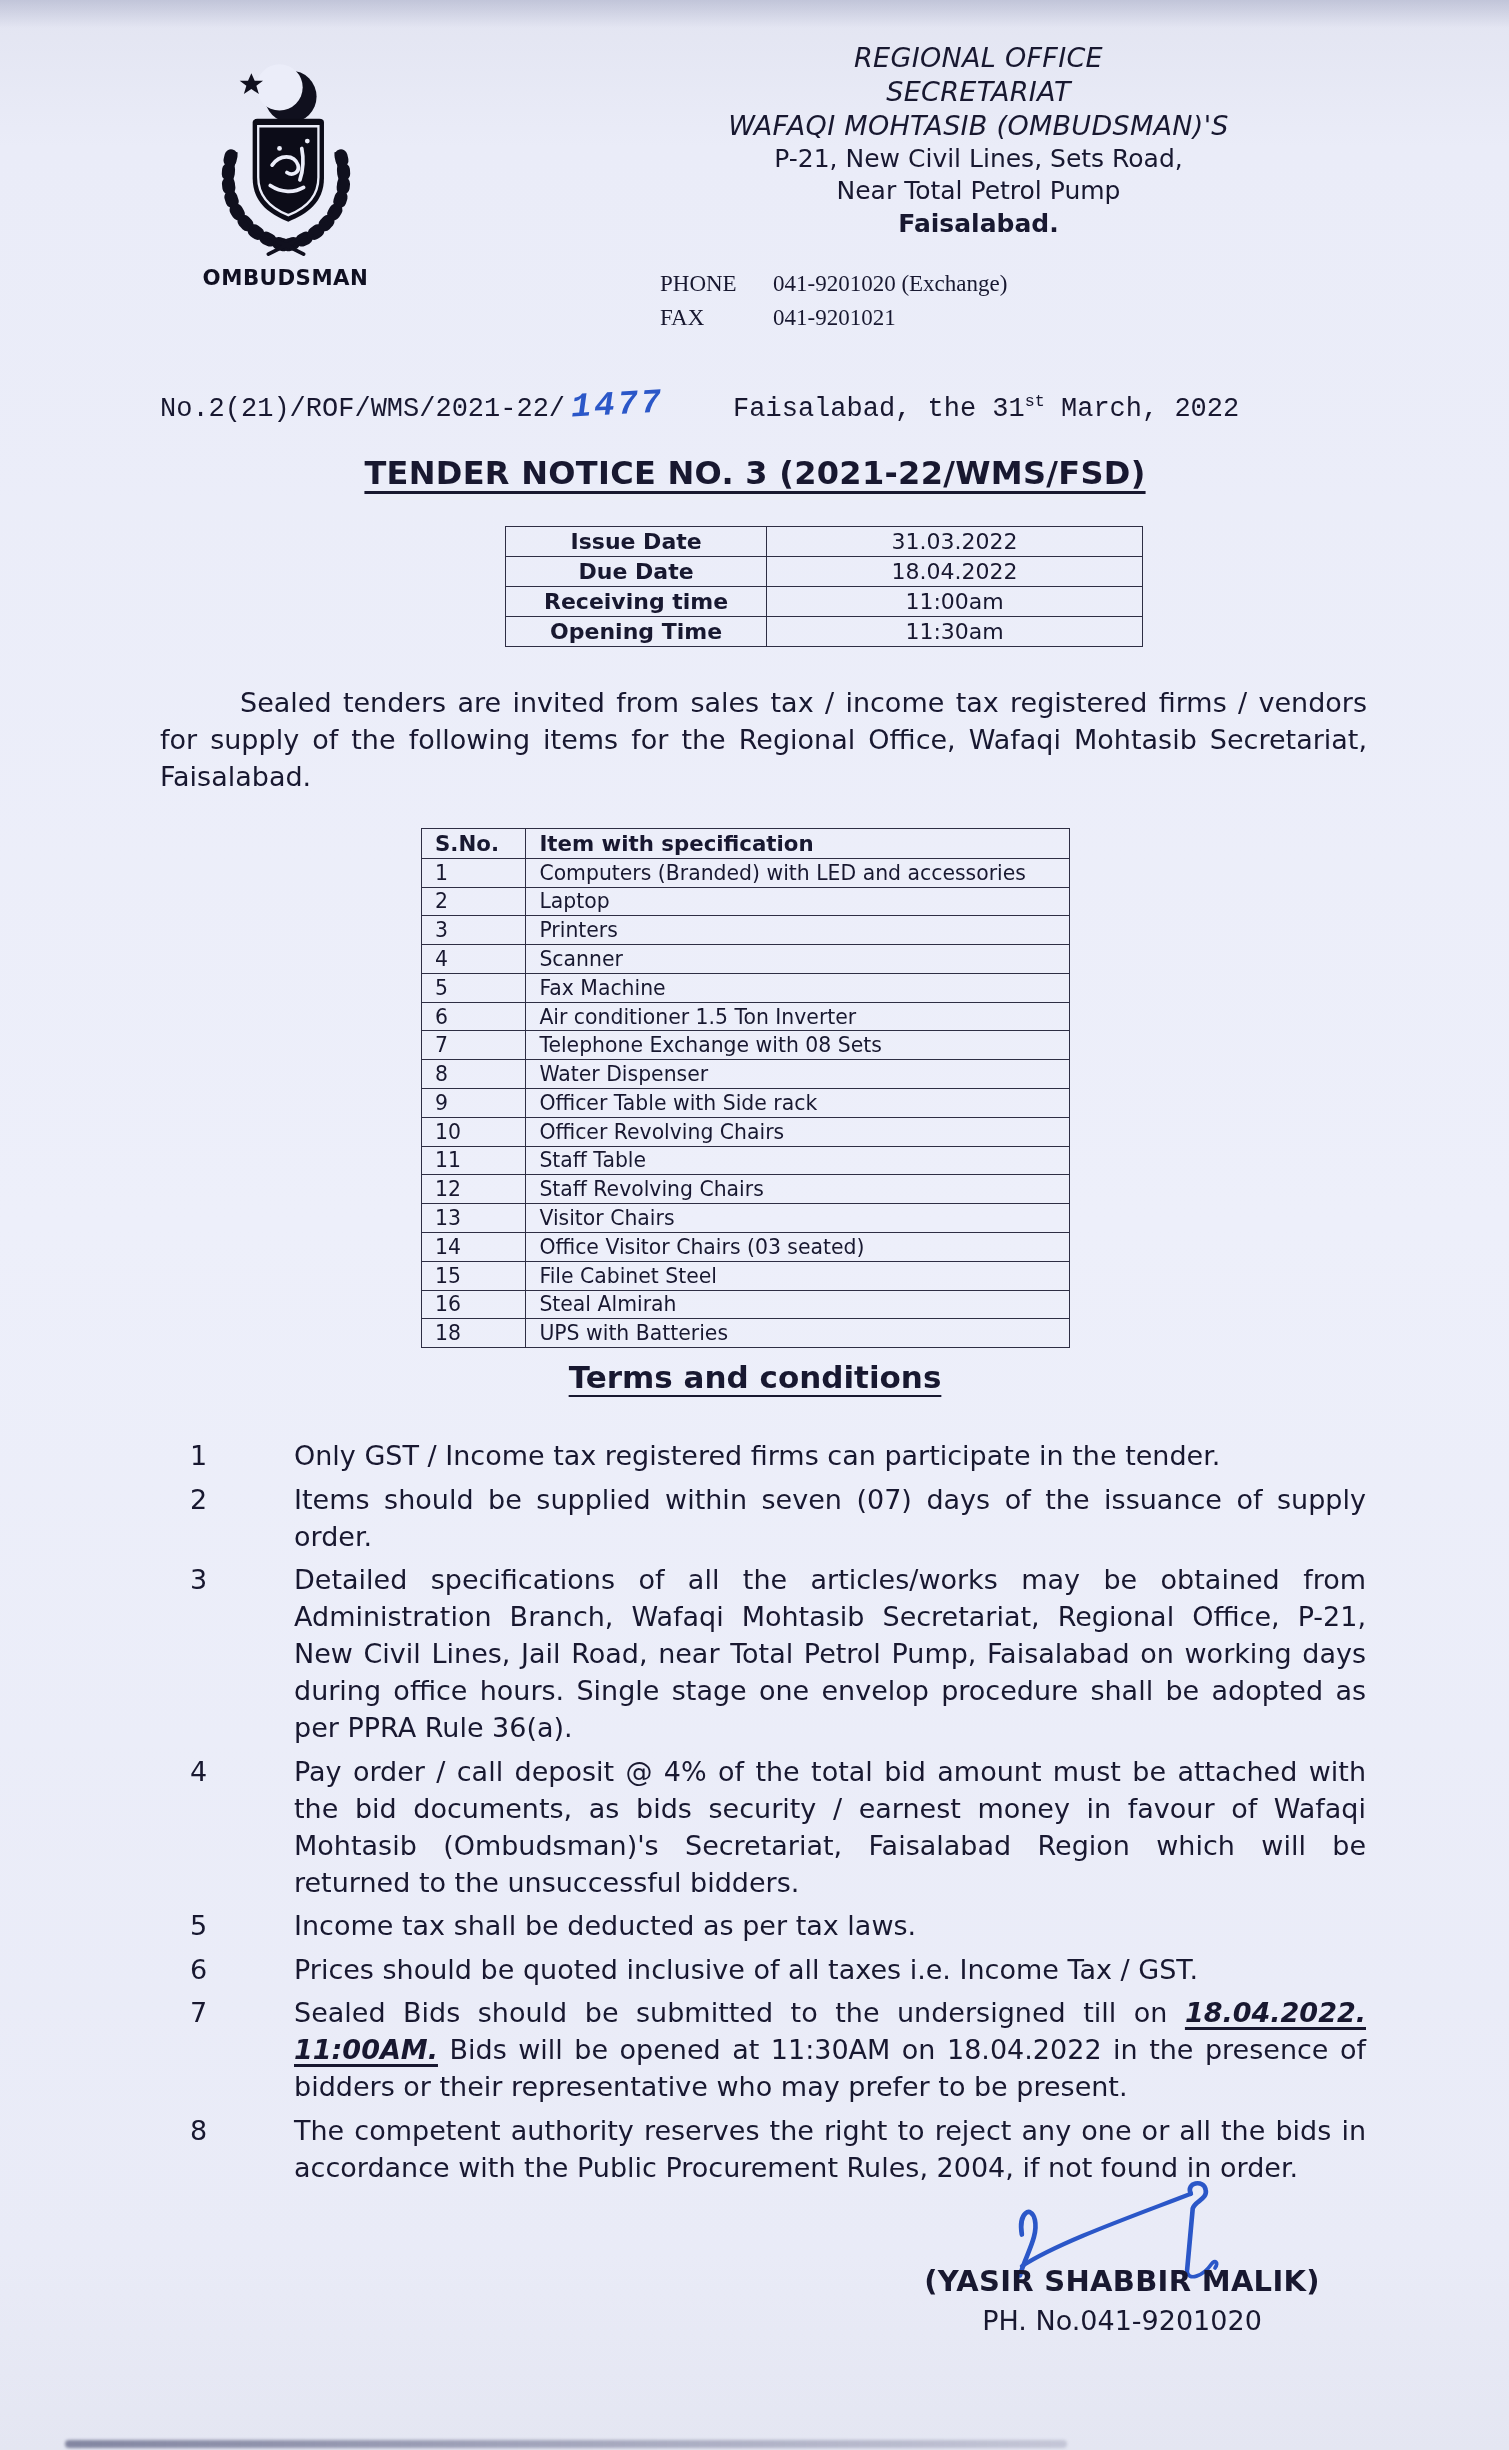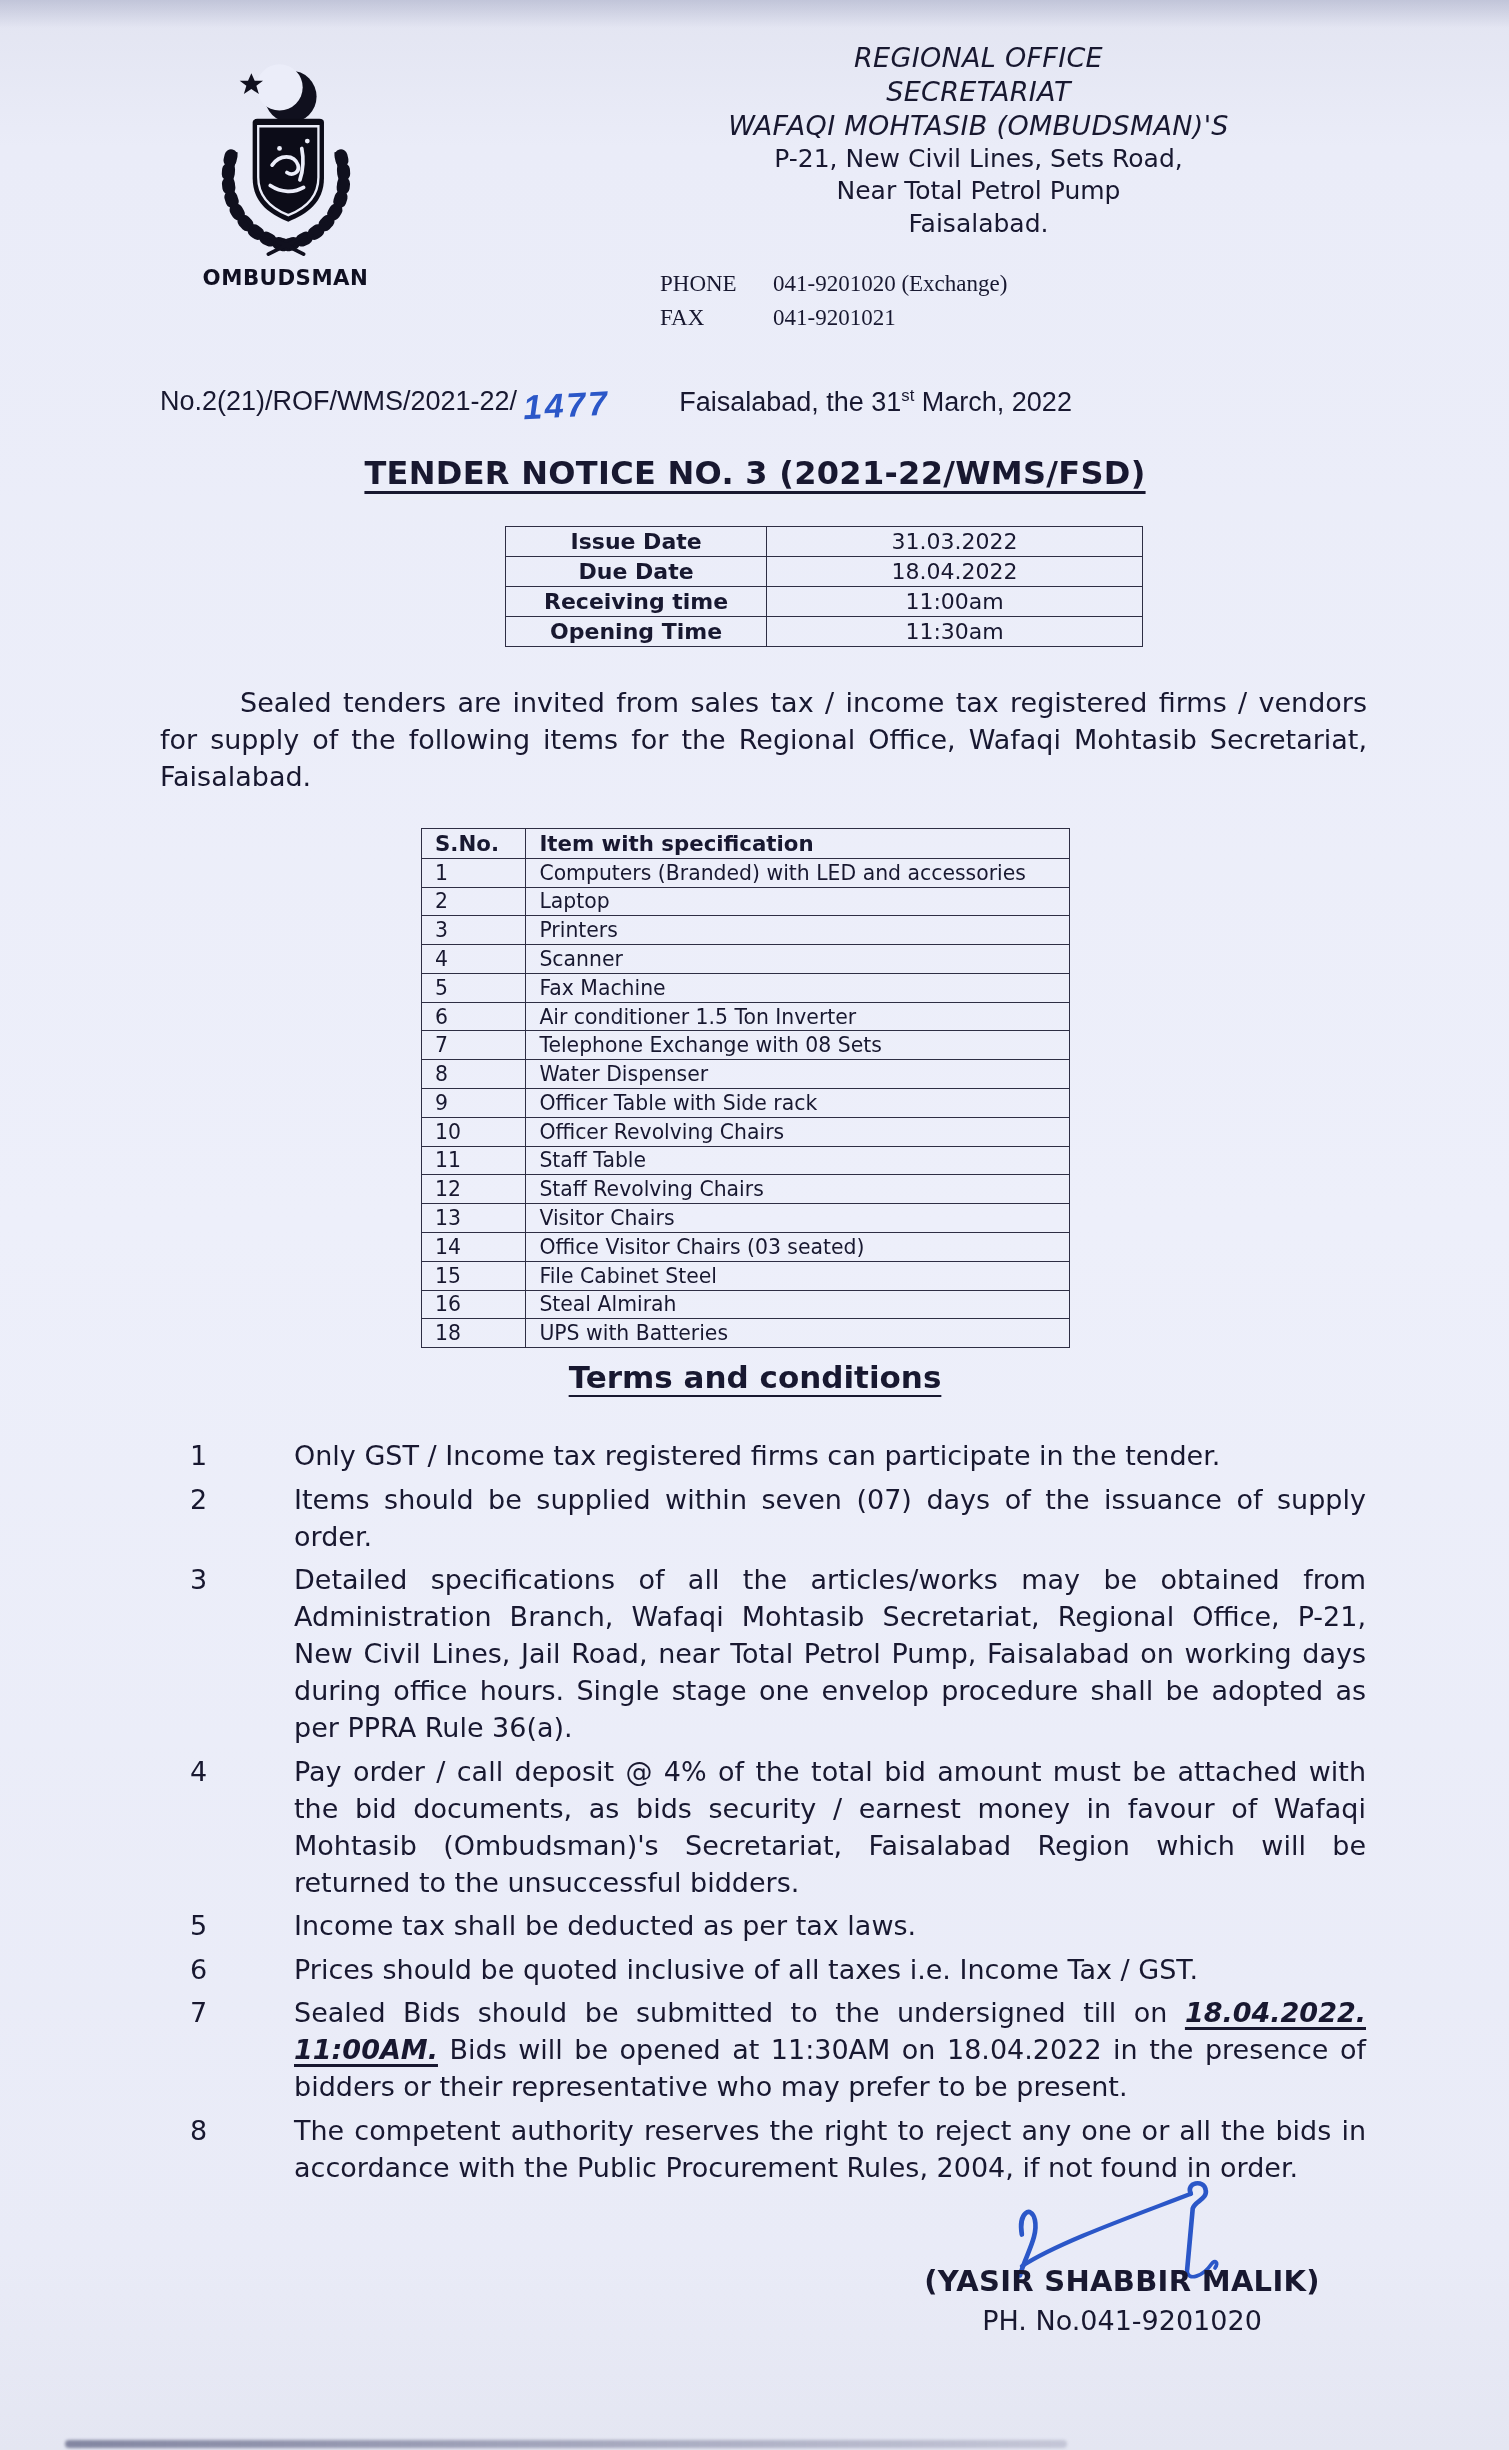--- a/index.html
+++ b/index.html
@@ -12,27 +12,27 @@
     background:linear-gradient(180deg,rgba(140,146,178,.38),rgba(140,146,178,0));pointer-events:none;}
   .scan-bottom{position:absolute;bottom:1.9px;left:65px;width:1002px;height:8.3px;border-radius:4.6px;
     background:linear-gradient(90deg,rgba(50,55,95,.55),rgba(50,55,95,.18));filter:blur(1.4px);}
   
   .logo-wrap{position:absolute;left:198px;top:63px;width:176px;height:195px;}
   .logo-caption{position:absolute;left:174px;top:265px;width:223px;text-align:center;
     font-weight:bold;font-size:21.3px;letter-spacing:0.5px;color:#101022;}
   .letterhead{position:absolute;left:575px;top:41px;width:807px;text-align:center;}
   .lh-it{font-style:italic;font-size:27px;line-height:34px;letter-spacing:0.3px;}
   .lh-ad{font-size:25px;line-height:32px;}
-  .lh-city{font-size:25px;line-height:33px;font-weight:normal;}
+  .lh-city{font-size:25px;line-height:33px;font-weight:bold;}
   .contact{position:absolute;left:660px;top:267px;font-family:"Liberation Serif",serif;
     font-size:23px;line-height:34px;}
   .contact-label{display:inline-block;width:113px;}
   
-  .ref-row{position:absolute;left:160px;top:386px;width:1224px;display:flex;align-items:flex-start;
-    font-family:Liberation Sans, sans-serif;font-size:27px;}
+  .ref-row{position:absolute;left:160px;top:386px;width:1224px;display:flex;align-items:flex-end;
+    font-family:Liberation Mono, monospace;font-size:27px;}
   .ref-hand{font-size:34px;color:#2b57c8;font-style:italic;letter-spacing:2.8px;
     transform:rotate(-3deg);margin:0 5.6px;font-weight:bold;}
   .ref-date{margin-left:64px;}
   sup{font-size:16.7px;}
   
   .doc-title{position:absolute;left:0;top:454px;width:100%;text-align:center;
     font-size:32px;font-weight:bold;text-decoration:underline;
     text-decoration-thickness:2.8px;text-underline-offset:7.4px;letter-spacing:0.3px;}
   
   .schedule{position:absolute;left:505px;top:526px;width:638px;border-collapse:collapse;

